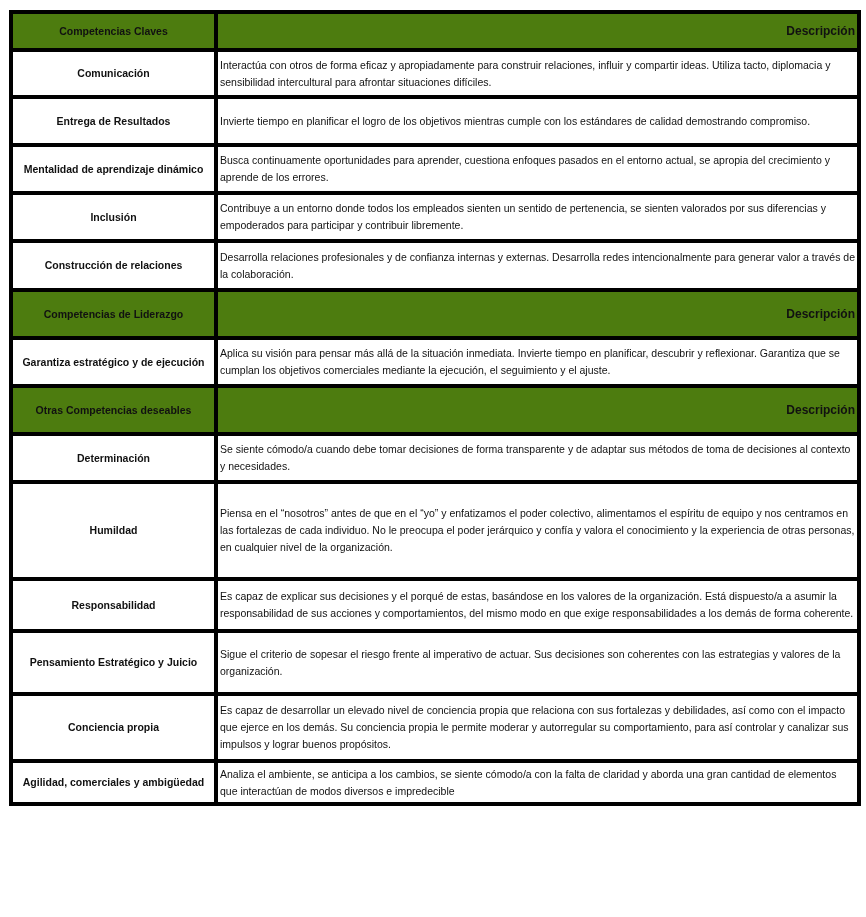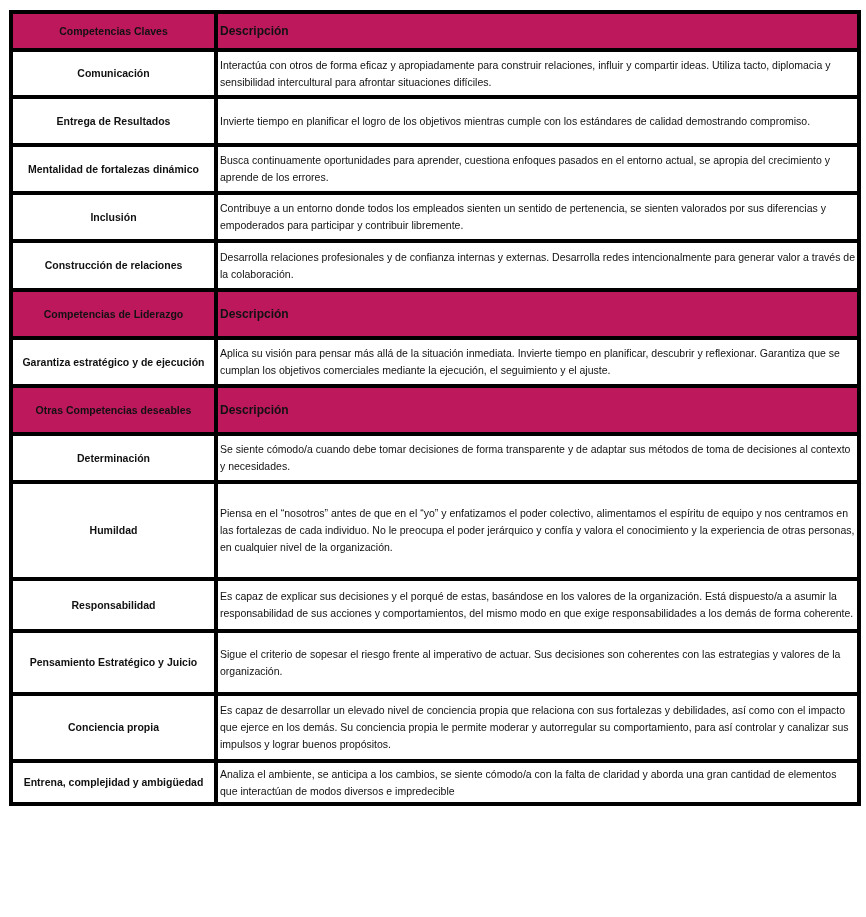--- a/index.html
+++ b/index.html
@@ -16,23 +16,23 @@
   }
   #tbl td {
     border: 4px solid #000;
     padding: 0 2px;
     vertical-align: middle;
     line-height: 17px;
     box-sizing: border-box;
   }
   #tbl col.c1 { width: 205px; }
   #tbl col.c2 { width: 643px; }
-  .hdr td { background: #be185d; }
+  .hdr td { background: #4d7c0f; }
   .hdr td.k { text-align: center; font-weight: bold; font-size: 10.5px; }
-  .hdr td.d { text-align: left; font-weight: bold; font-size: 12px; }
+  .hdr td.d { text-align: right; font-weight: bold; font-size: 12px; }
   td.name { text-align: center; font-weight: bold; }
   td.desc { text-align: left; }
   td.desc.indent { padding-left: 28px; margin-left: 44px; }
 </style>
 </head>
 <body>
 
 <table id="tbl">
   <colgroup>
       <col class="c1">
@@ -46,21 +46,21 @@
     </tr>
     <tr style="height:47px">
       <td class="name">Comunicación</td>
       <td class="desc">Interactúa con otros de forma eficaz y apropiadamente para construir relaciones, influir y compartir ideas. Utiliza tacto, diplomacia y sensibilidad intercultural para afrontar situaciones difíciles.</td>
     </tr>
     <tr style="height:48px">
       <td class="name">Entrega de Resultados</td>
       <td class="desc">Invierte tiempo en planificar el logro de los objetivos mientras cumple con los estándares de calidad demostrando compromiso.</td>
     </tr>
     <tr style="height:48px">
-      <td class="name">Mentalidad de fortalezas dinámico</td>
+      <td class="name">Mentalidad de aprendizaje dinámico</td>
       <td class="desc">Busca continuamente oportunidades para aprender, cuestiona enfoques pasados en el entorno actual, se apropia del crecimiento y aprende de los errores.</td>
     </tr>
     <tr style="height:48px">
       <td class="name">Inclusión</td>
       <td class="desc">Contribuye a un entorno donde todos los empleados sienten un sentido de pertenencia, se sienten valorados por sus diferencias y empoderados para participar y contribuir libremente.</td>
     </tr>
     <tr style="height:49px">
       <td class="name">Construcción de relaciones</td>
       <td class="desc">Desarrolla relaciones profesionales y de confianza internas y externas. Desarrolla redes intencionalmente para generar valor a través de la colaboración.</td>
     </tr>
@@ -92,17 +92,17 @@
     </tr>
     <tr style="height:63px">
       <td class="name">Pensamiento Estratégico y Juicio</td>
       <td class="desc indent">Sigue el criterio de sopesar el riesgo frente al imperativo de actuar. Sus decisiones son coherentes con las estrategias y valores de la organización.</td>
     </tr>
     <tr style="height:67px">
       <td class="name">Conciencia propia</td>
       <td class="desc indent">Es capaz de desarrollar un elevado nivel de conciencia propia que relaciona con sus fortalezas y debilidades, así como con el impacto que ejerce en los demás. Su conciencia propia le permite moderar y autorregular su comportamiento, para así controlar y canalizar sus impulsos y lograr buenos propósitos.</td>
     </tr>
     <tr style="height:43px">
-      <td class="name">Entrena, complejidad y ambigüedad</td>
+      <td class="name">Agilidad, comerciales y ambigüedad</td>
       <td class="desc indent">Analiza el ambiente, se anticipa a los cambios, se siente cómodo/a con la falta de claridad y aborda una gran cantidad de elementos que interactúan de modos diversos e impredecible</td>
     </tr>
   </tbody>
 </table>
 
 </body></html>

